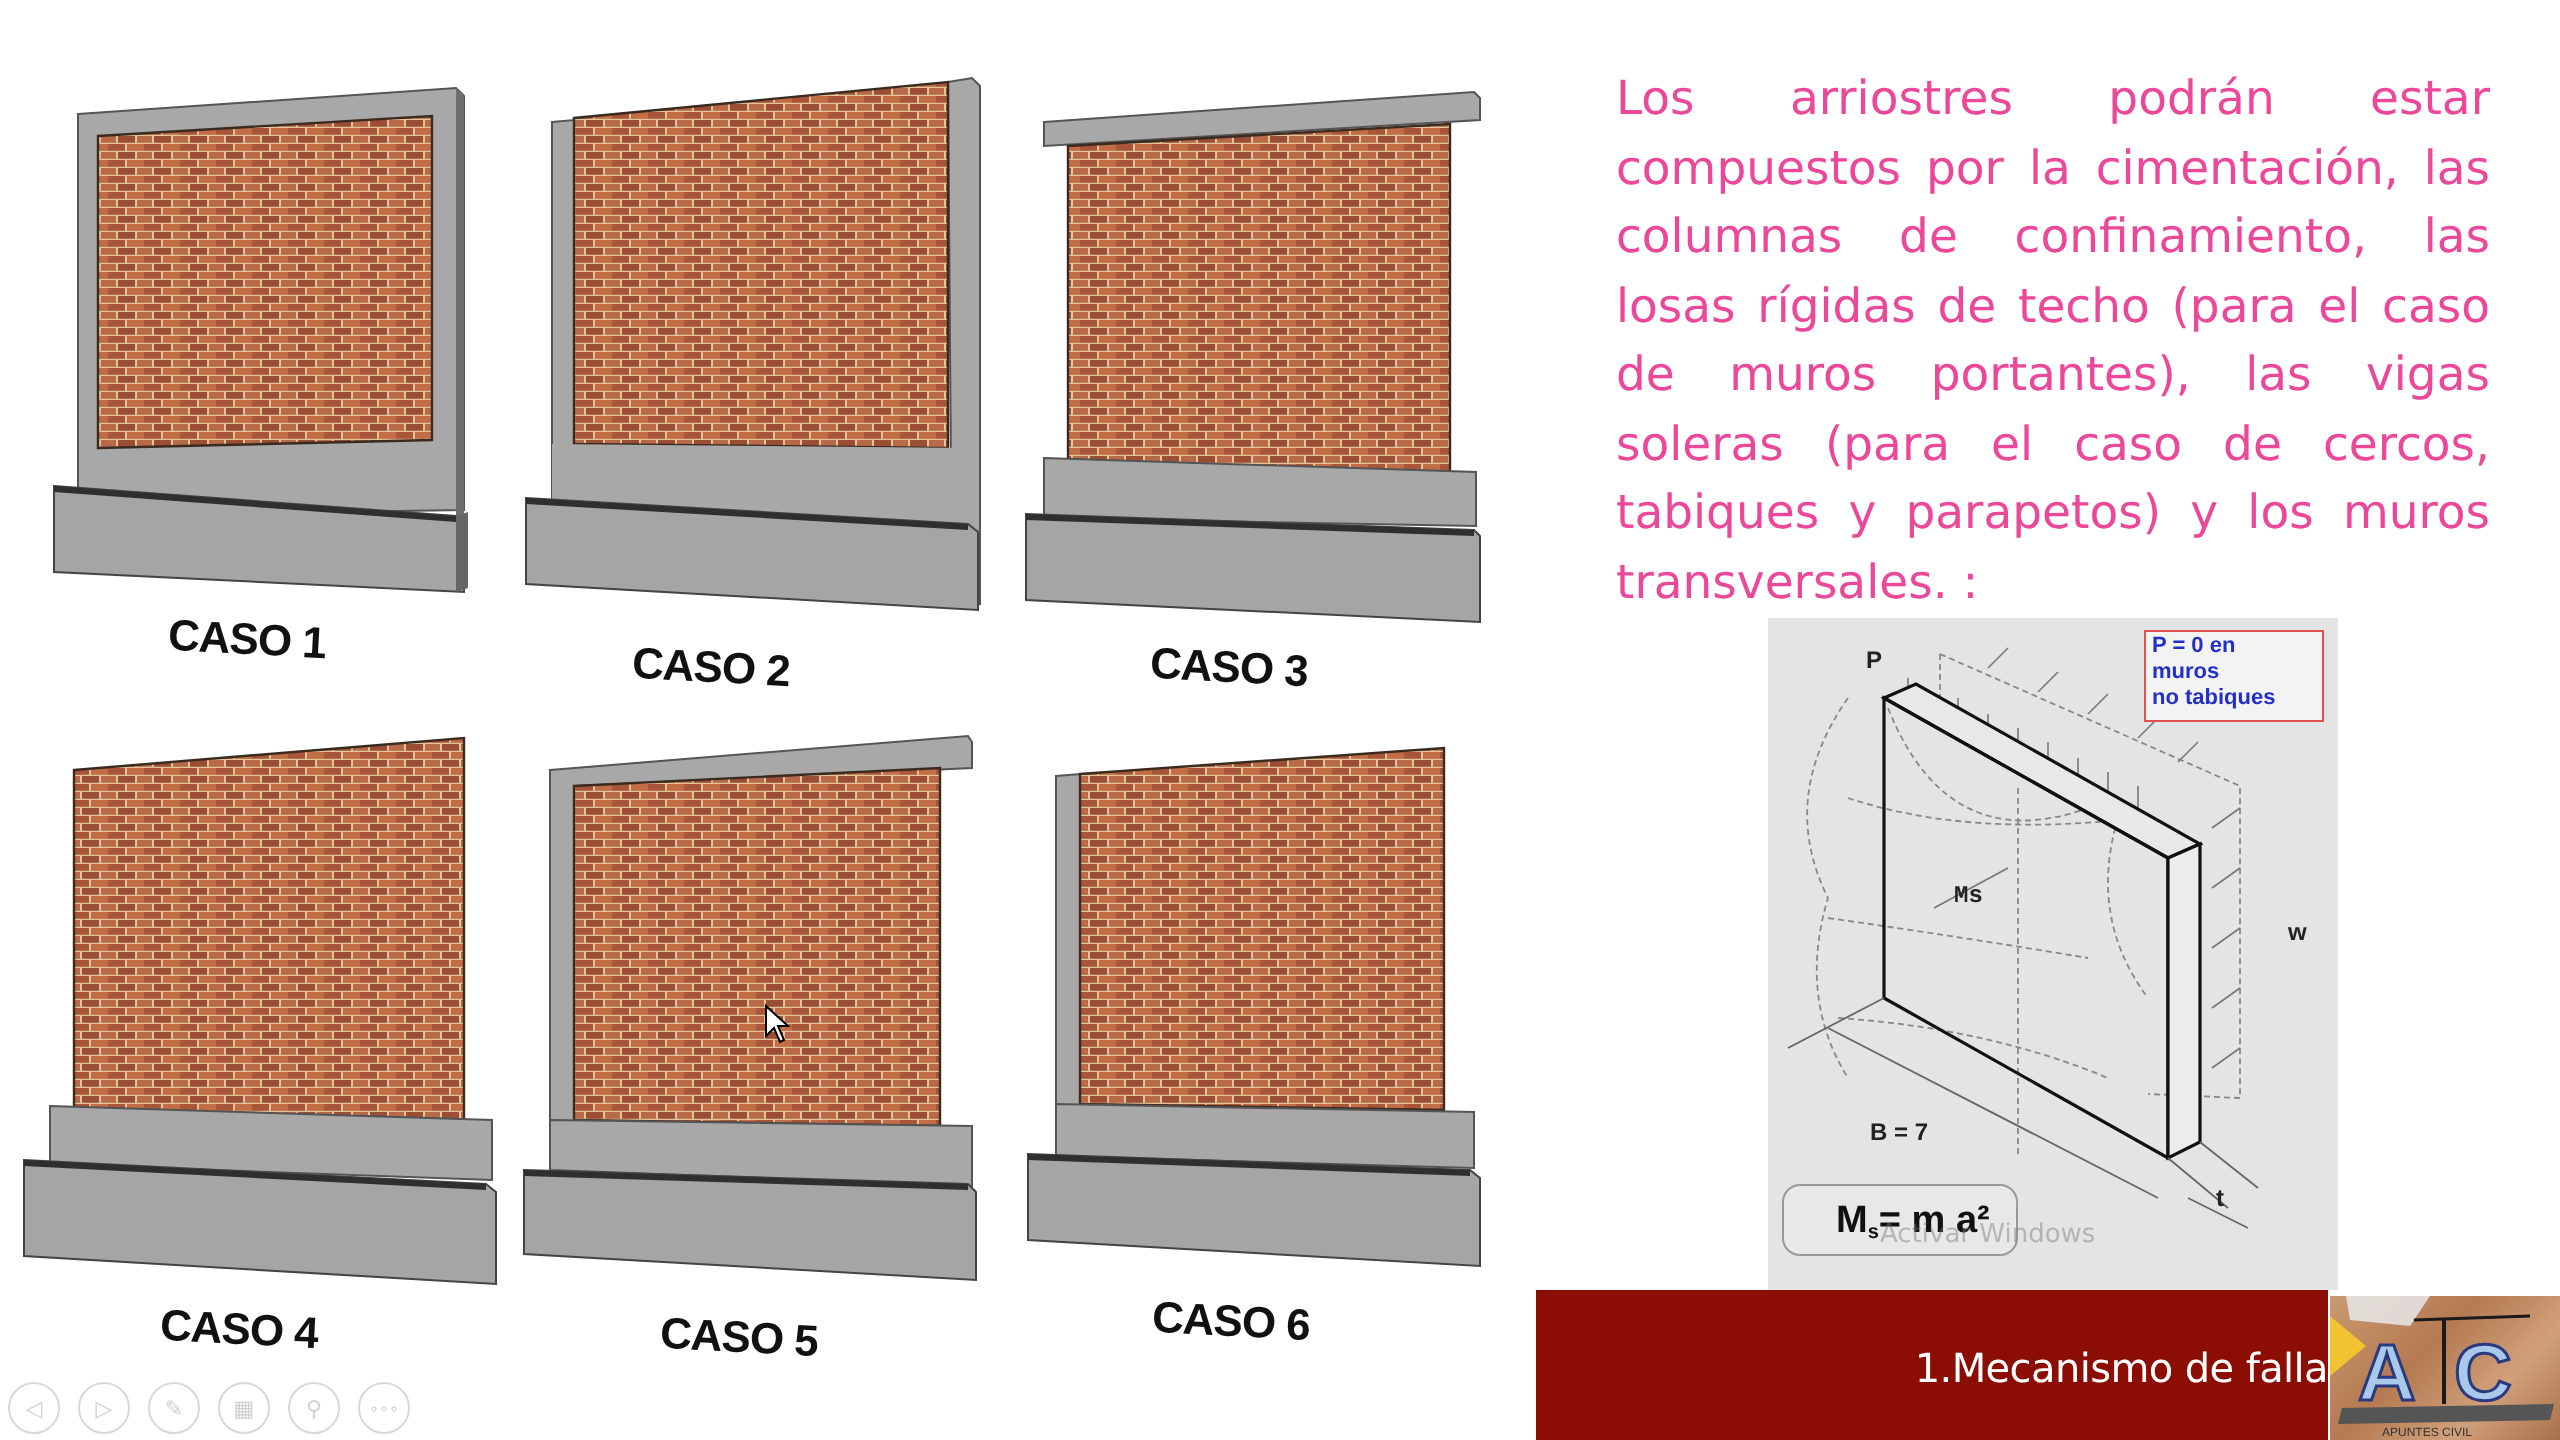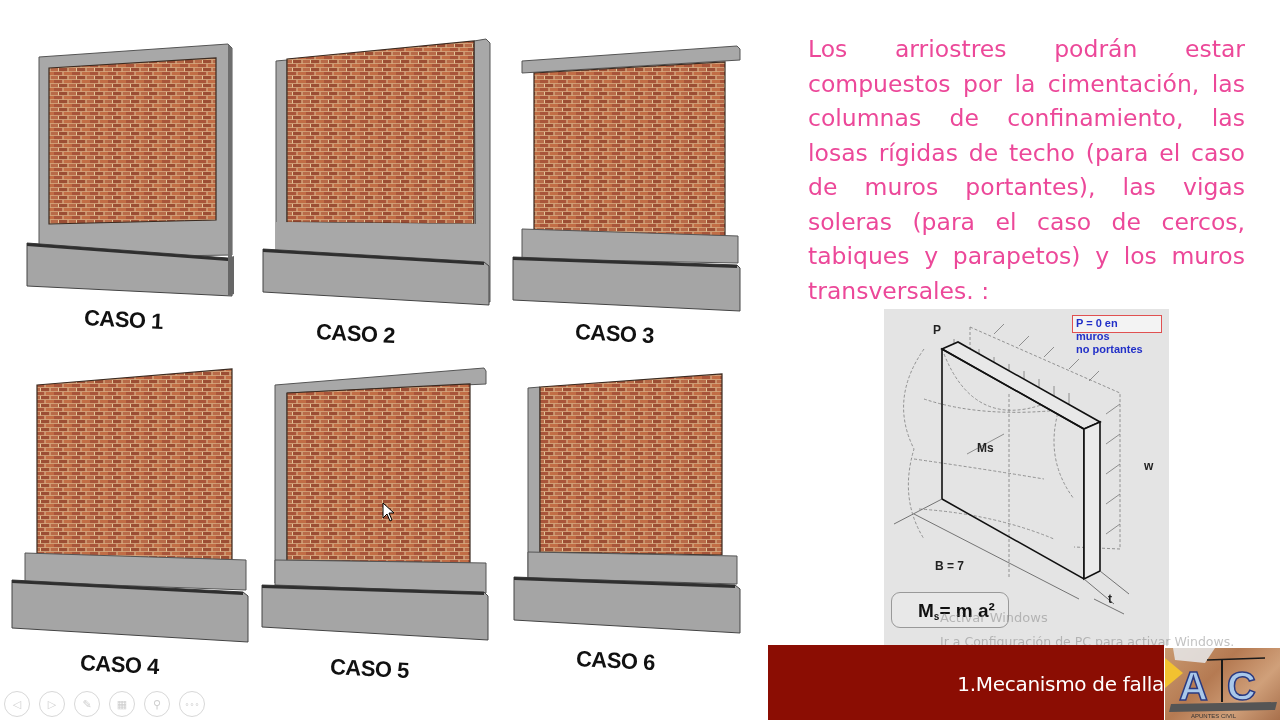--- a/index.html
+++ b/index.html
@@ -9,21 +9,21 @@
   
   .case { position:absolute; }
   .case svg { position:absolute; left:0; top:0; overflow:visible; }
   .case-label { position:absolute; font-family:"Liberation Sans", sans-serif; font-weight:bold; font-size:22px; color:#111; letter-spacing:-0.5px; transform:rotate(3deg); white-space:nowrap; }
 
   
   .body-text { position:absolute; left:808px; top:32px; width:437px; font-family:"DejaVu Sans", sans-serif; font-size:23.5px; line-height:34.5px; color:#ec4899; text-align:justify; text-align-last:left; hyphens:none; }
 
   
   .diagram { position:absolute; left:884px; top:309px; width:285px; height:336px; background:#e4e4e4; }
-  .note-box { position:absolute; left:1072px; top:315px; width:90px; height:18px; border:1px solid #e05050; background:#f3f3f3; color:#2230c8; font-size:11px; font-weight:bold; line-height:13px; padding:1px 14px 0 3px; box-sizing:border-box; }
+  .note-box { position:absolute; left:1072px; top:315px; width:90px; height:46px; border:1px solid #e05050; background:#f3f3f3; color:#2230c8; font-size:11px; font-weight:bold; line-height:13px; padding:1px 14px 0 3px; box-sizing:border-box; }
   .formula-box { position:absolute; left:891px; top:592px; width:118px; height:36px; border:1.5px solid #999; border-radius:9px; background:#e8e8e8; font-size:19px; font-weight:bold; color:#111; line-height:36px; padding-left:26px; box-sizing:border-box; }
   .formula-box sub { font-size:10px; vertical-align:-3px; }
   .dlabel { position:absolute; font-size:12px; font-weight:bold; color:#222; }
 
   
   .wm1 { position:absolute; left:940px; top:610px; font-size:13px; color:rgba(120,120,120,0.45); font-family:"DejaVu Sans", sans-serif; }
   .wm2 { position:absolute; left:940px; top:634px; font-size:12.5px; color:rgba(120,120,120,0.45); font-family:"DejaVu Sans", sans-serif; white-space:nowrap; }
 
   
   .footer-bar { position:absolute; left:768px; top:645px; width:396px; height:75px; background:#8b0d03; }
@@ -172,35 +172,34 @@
 
       <g stroke="#666" stroke-width="0.9" fill="none">
         <line x1="58" y1="190" x2="10" y2="215"></line>
         <line x1="30" y1="205" x2="195" y2="290"></line>
         <line x1="200" y1="270" x2="230" y2="295"></line>
         <line x1="216" y1="262" x2="245" y2="285"></line>
         <line x1="210" y1="290" x2="240" y2="305"></line>
       </g>
     </svg>
     <div class="dlabel" style="left:49px;top:14px;">P</div>
-    <div class="dlabel" style="left:93px;top:132px;">Ms</div>
+    <div class="dlabel" style="left:93px;top:132px;font-family:Liberation Mono, monospace;">Ms</div>
     <div class="dlabel" style="left:260px;top:150px;">w</div>
     <div class="dlabel" style="left:51px;top:250px;">B = 7</div>
     <div class="dlabel" style="left:224px;top:283px;">t</div>
   </div>
 
   <div class="note-box">
     <div>P = 0 en muros</div>
-    <div>no portantes</div>
+    <div>no tabiques</div>
   </div>
 
   <div class="formula-box"><span>M</span><sub>s</sub><span>= m a² w</span></div>
 
   <div class="wm1">Activar Windows</div>
-  <div class="wm2">Ir a Configuración de PC para activar Windows.</div>
 
   <div class="footer-bar">
     <div class="footer-title">1.Mecanismo de falla</div>
   </div>
 
   <div class="logo">
     <svg width="115" height="72">
       <polygon points="0,10 18,25 0,40" fill="#f2c230"></polygon>
       <polygon points="8,0 50,0 40,15 10,12" fill="#e8eef2" opacity="0.8"></polygon>
       <line x1="57" y1="12" x2="57" y2="54" stroke="#1a1a1a" stroke-width="2"></line>

